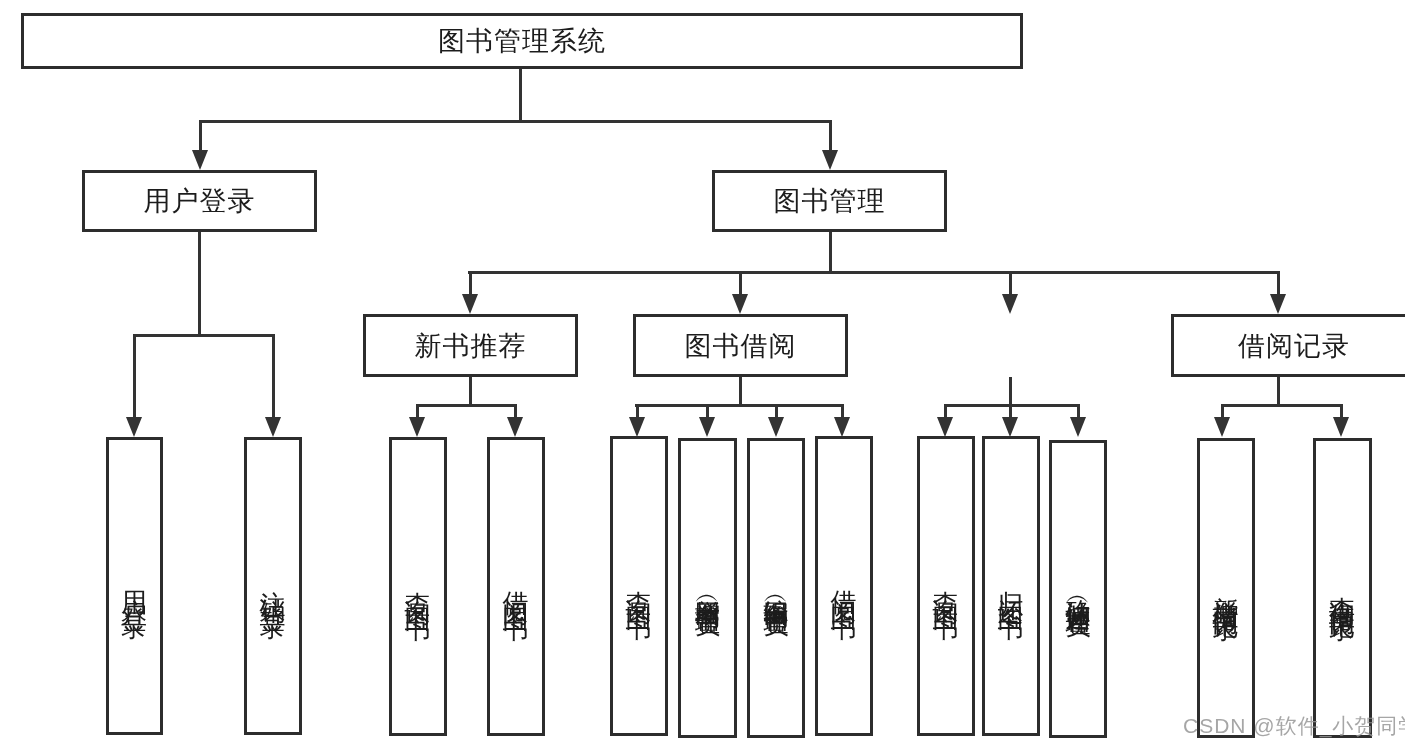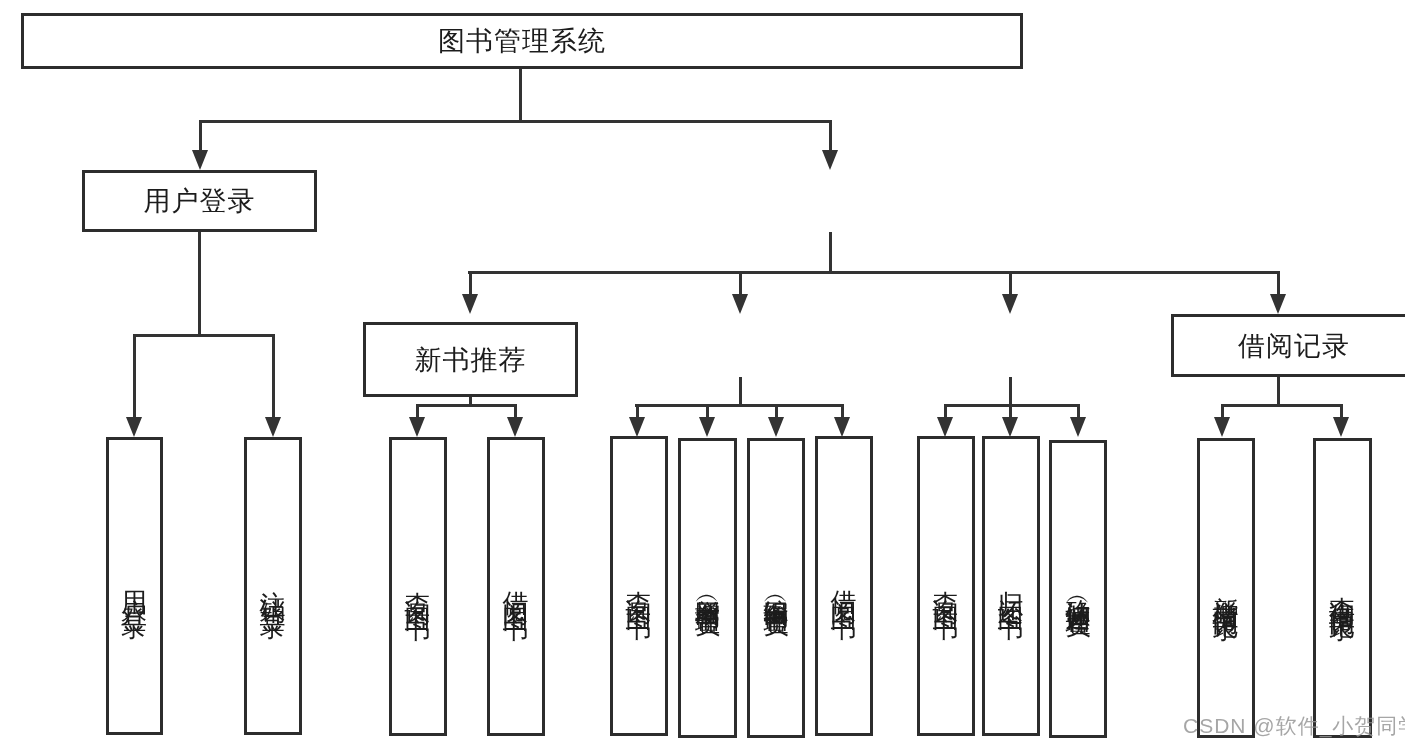--- a/index.html
+++ b/index.html
@@ -112,23 +112,29 @@
   </div>
 
   <div class="hbox" style="left:21px;top:13px;width:1002px;height:56px">
     <span>图书管理系统</span>
   </div>
 
   <div class="hbox" style="left:82px;top:170px;width:235px;height:62px">
     <span>用户登录</span>
   </div>
 
+  <div class="hbox" style="left:712px;top:170px;width:235px;height:62px">
+    <span>图书管理</span>
+  </div>
 
-  <div class="hbox" style="left:363px;top:322px;width:215px;height:75px">
+  <div class="hbox" style="left:363px;top:314px;width:215px;height:63px">
     <span>新书推荐</span>
+  </div>
+  <div class="hbox" style="left:633px;top:314px;width:215px;height:63px">
+    <span>图书借阅</span>
   </div>
   <div class="hbox" style="left:1171px;top:314px;width:246px;height:63px">
     <span>借阅记录</span>
   </div>
 
   <div class="vbox" style="left:106px;top:437px;width:57px;height:298px">
     <span>用户登录</span>
   </div>
   <div class="vbox" style="left:244px;top:437px;width:58px;height:298px">
     <span>注销登录</span>

